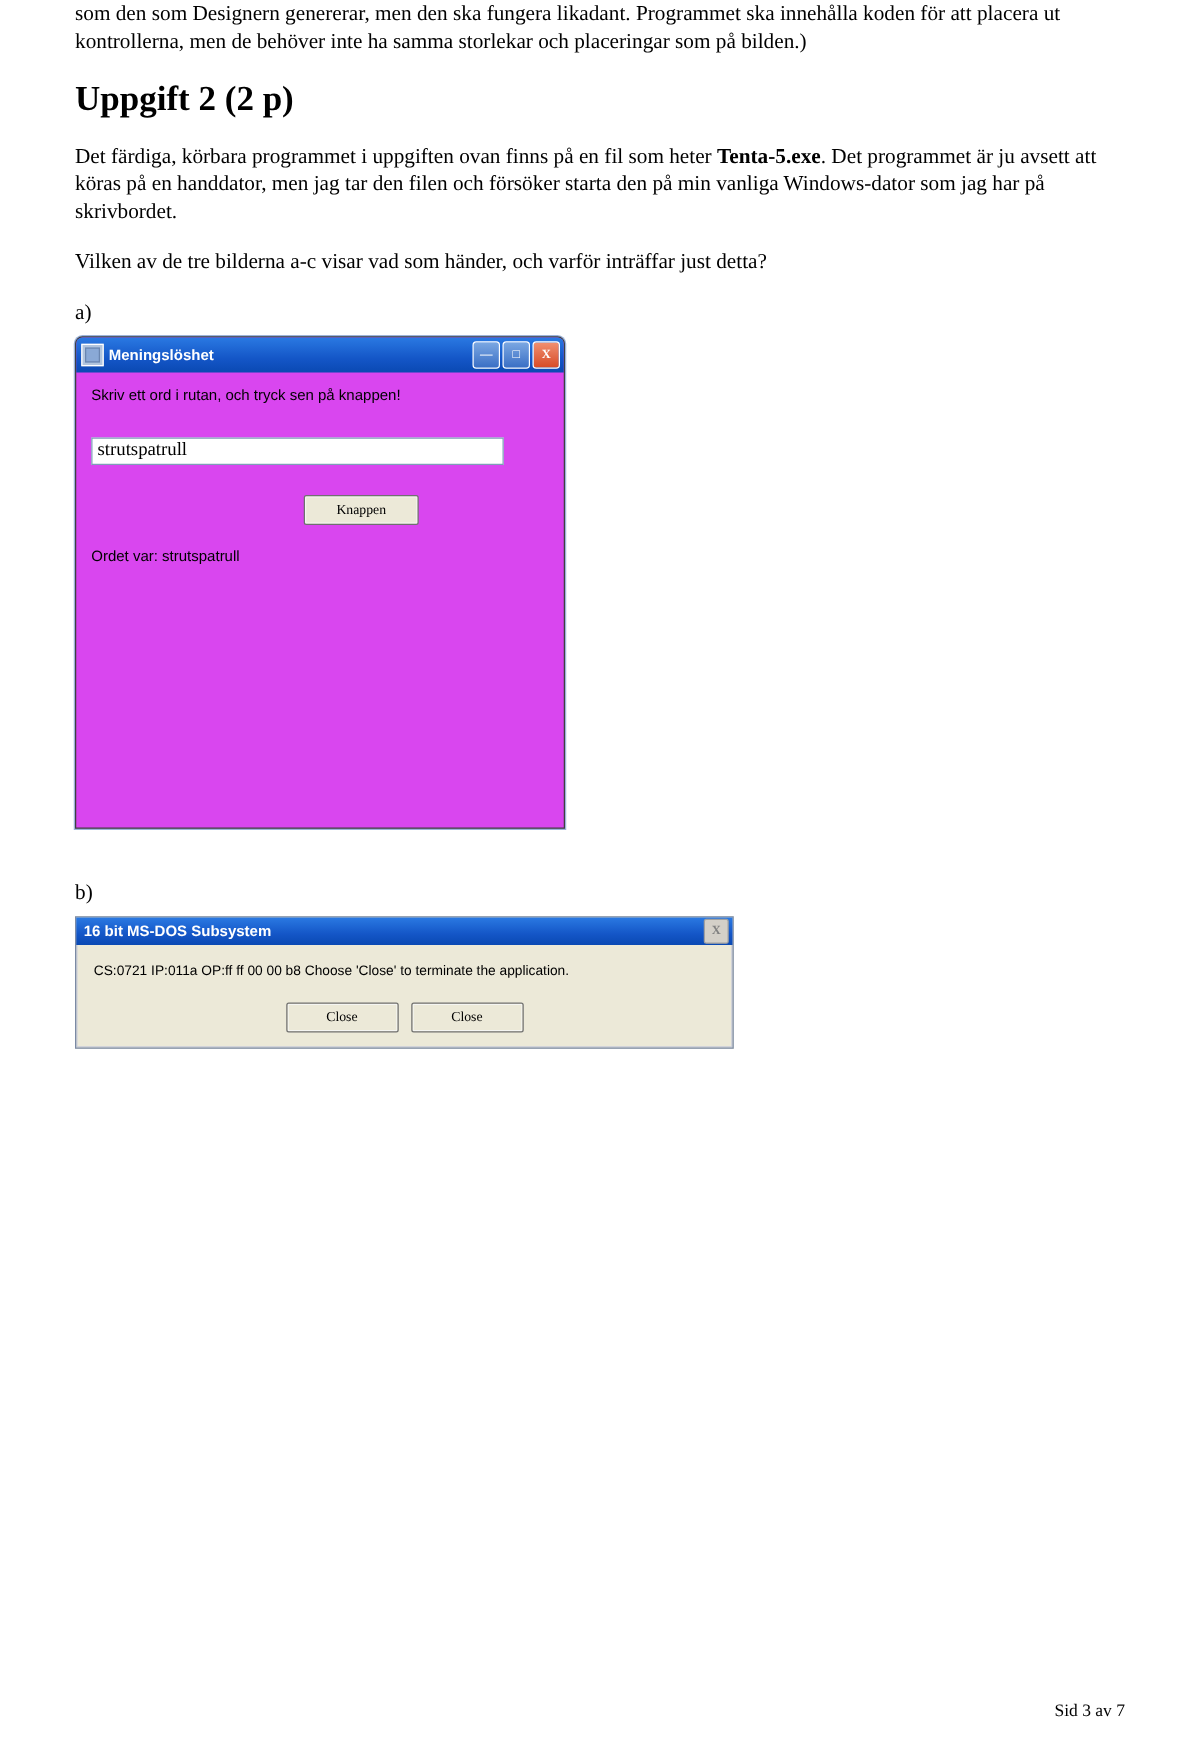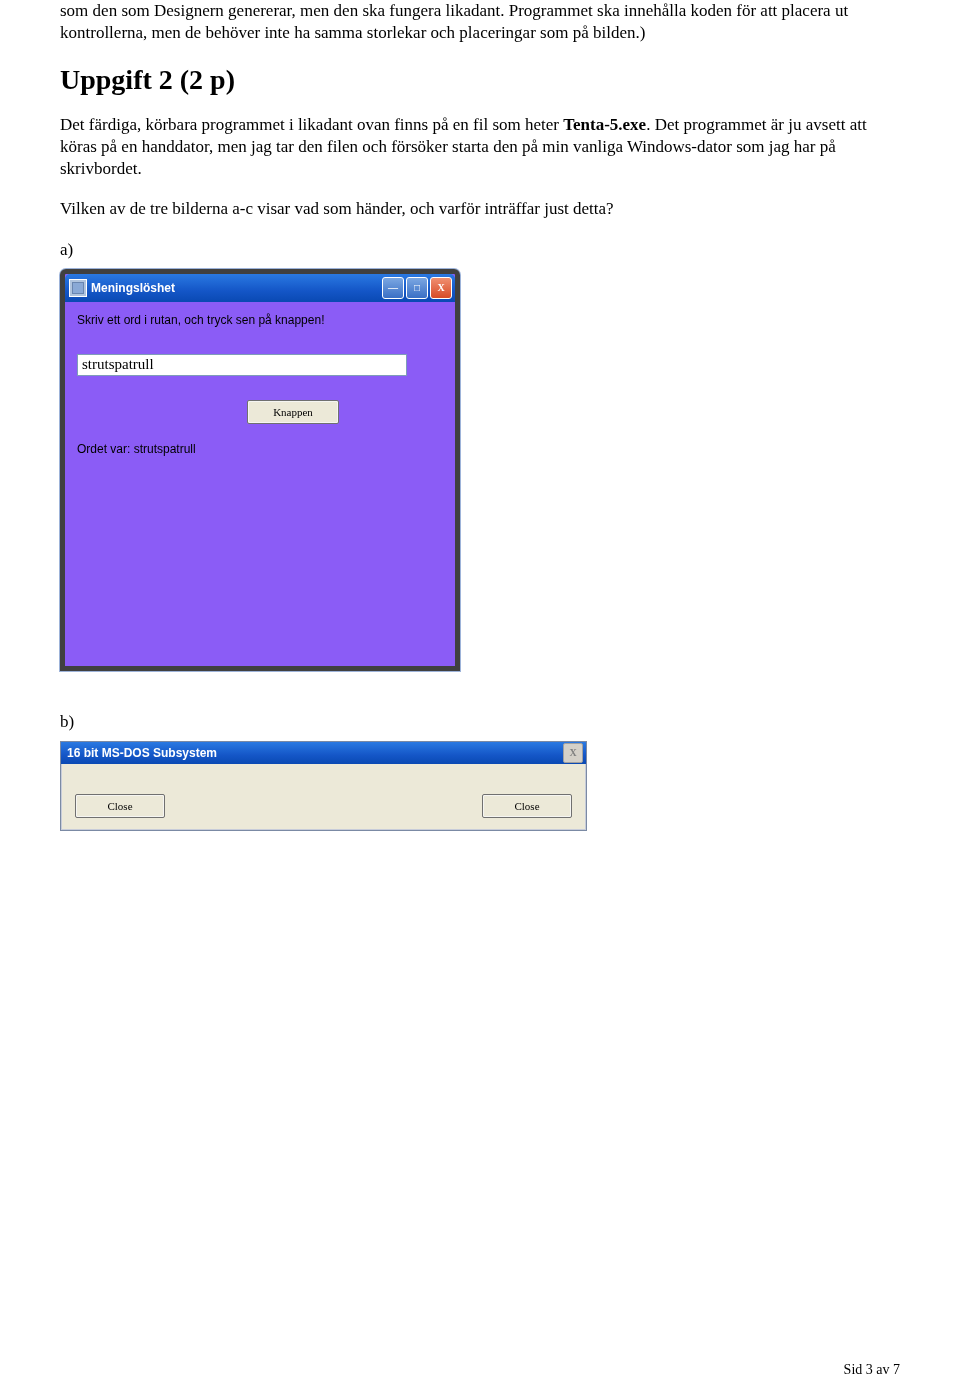--- a/index.html
+++ b/index.html
@@ -24,23 +24,23 @@
   .h2 {
     font-size: 28px;
     font-weight: bold;
     margin: 20px 0 18px 0;
   }
   .bold { font-weight: bold; }
 
   
   .xp-window {
     width: 390px;
-    border: 5px solid #404040;
+    border: 1px solid #404040;
     border-radius: 6px 6px 0 0;
-    background: #8b5cf6;
+    background: #d946ef;
     font-family: Tahoma, Arial, sans-serif;
     font-size: 11px;
     margin-bottom: 40px;
     box-shadow: 0 0 0 1px #9db3d9;
   }
   .xp-titlebar {
     height: 28px;
     background: linear-gradient(to bottom, #2a79e2 0%, #1456c7 60%, #0a49b3 100%);
     border-radius: 5px 5px 0 0;
     display: flex;
@@ -161,21 +161,21 @@
   .dos-body {
     padding: 14px 14px 12px 14px;
   }
   .dos-text {
     font-size: 11px;
     line-height: 1.45;
     margin-bottom: 16px;
   }
   .dos-btns {
     display: flex;
-    justify-content: space-between;
+    justify-content: center;
     gap: 10px;
   }
   .dos-btn {
     width: 88px; height: 22px;
     background: #ece9d8;
     border: 1px solid #707070;
     border-radius: 2px;
     box-shadow: inset 0 0 0 1px #f5f5f2;
     font-family: Tahoma;
     font-size: 11px;
@@ -198,21 +198,21 @@
 </head>
 <body>
 
 <div class="page">
 
   <p class="para">som den som Designern genererar, men den ska fungera likadant. Programmet ska innehålla koden för att placera ut kontrollerna, men de behöver inte ha samma storlekar och placeringar som på bilden.)</p>
 
   <div class="h2">Uppgift 2 (2 p)</div>
 
   <p class="para">
-    <span>Det färdiga, körbara programmet i likadant ovan finns på en fil som heter </span><span class="bold">Tenta-5.exe</span><span>. Det programmet är ju avsett att köras på en handdator, men jag tar den filen och försöker starta den på min vanliga Windows-dator som jag har på skrivbordet.</span>
+    <span>Det färdiga, körbara programmet i uppgiften ovan finns på en fil som heter </span><span class="bold">Tenta-5.exe</span><span>. Det programmet är ju avsett att köras på en handdator, men jag tar den filen och försöker starta den på min vanliga Windows-dator som jag har på skrivbordet.</span>
   </p>
 
   <p class="para">Vilken av de tre bilderna a-c visar vad som händer, och varför inträffar just detta?</p>
 
   <p class="para option-label">a)</p>
 
   <div class="xp-window">
     <div class="xp-titlebar">
       <span class="xp-title-icon"></span>
       <span class="xp-title-text">Meningslöshet</span>
@@ -232,20 +232,21 @@
 
   <p class="para option-label">b)</p>
 
   <div class="dos-dialog">
     <div class="dos-titlebar">
       <span class="dos-title-text">16 bit MS-DOS Subsystem</span>
       <div class="dos-close">X</div>
     </div>
     <div class="dos-body">
       <div class="dos-text">
+        <div>CS:0721 IP:011a OP:ff ff 00 00 b8 Choose 'Close' to terminate the application.</div>
       </div>
       <div class="dos-btns">
         <div class="dos-btn">Close</div>
         <div class="dos-btn">Close</div>
       </div>
     </div>
   </div>
 
 </div>
 

